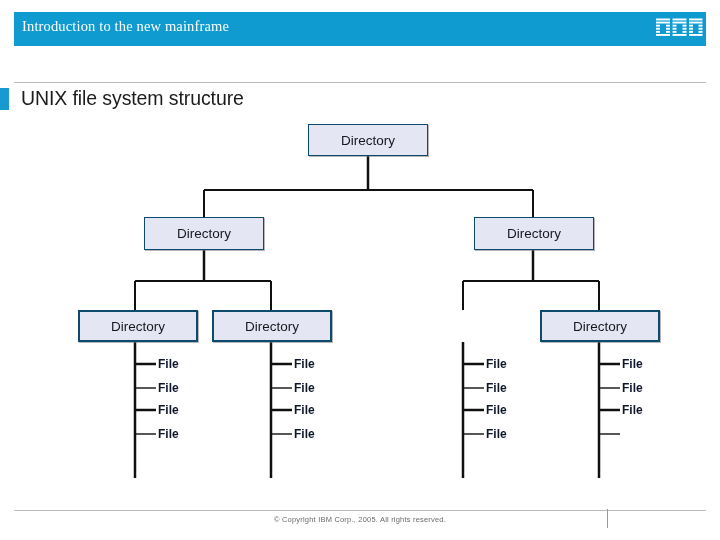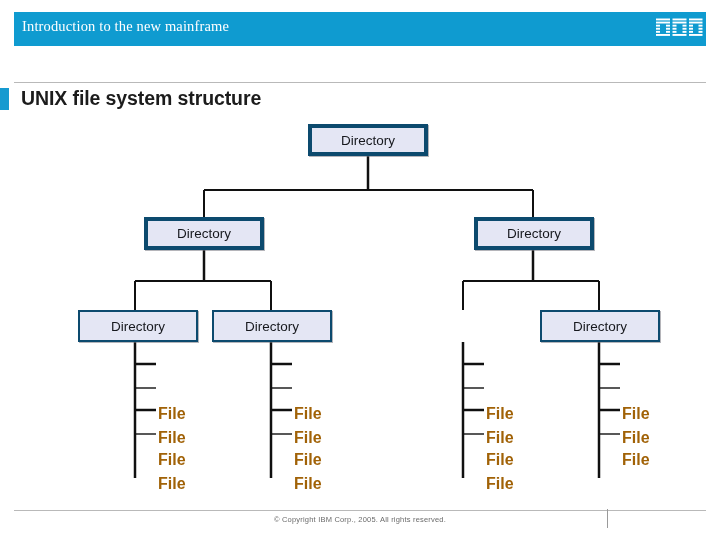--- a/index.html
+++ b/index.html
@@ -58,58 +58,57 @@
     top: 88px;
     width: 9px;
     height: 22px;
     background: #169ad0;
   }
   .slide-title {
     position: absolute;
     left: 21px;
     top: 87px;
     font-size: 19.5px;
-    font-weight: bold;
+    font-weight: normal;
     color: #1c1c1c;
     letter-spacing: -0.1px;
     white-space: nowrap;
   }
 
   
   #diagram {
     position: absolute;
     left: 0;
     top: 0;
     width: 720px;
     height: 540px;
   }
 
   .node-box {
     position: absolute;
     box-sizing: border-box;
     background: #e4e6f4;
-    border: 4px solid #0c4a6e;
+    border: 1px solid #0c4a6e;
     box-shadow: 1px 1px 0 rgba(120,120,130,0.55);
     display: flex;
     align-items: center;
     justify-content: center;
     font-size: 13.5px;
     color: #16181d;
     z-index: 3;
   }
   .node-box.lvl3 { border-width: 2px; }
 
   .file-label {
     position: absolute;
-    font-size: 16px;
+    font-size: 12px;
     font-weight: bold;
-    color: #a16207;
+    color: #0f172a;
     white-space: nowrap;
     z-index: 3;
-    margin-top: 48px;
   }
 
   
   .footer-rule {
     position: absolute;
     left: 14px;
     top: 510px;
     width: 692px;
     height: 1px;
     background: #b9b9b9;

